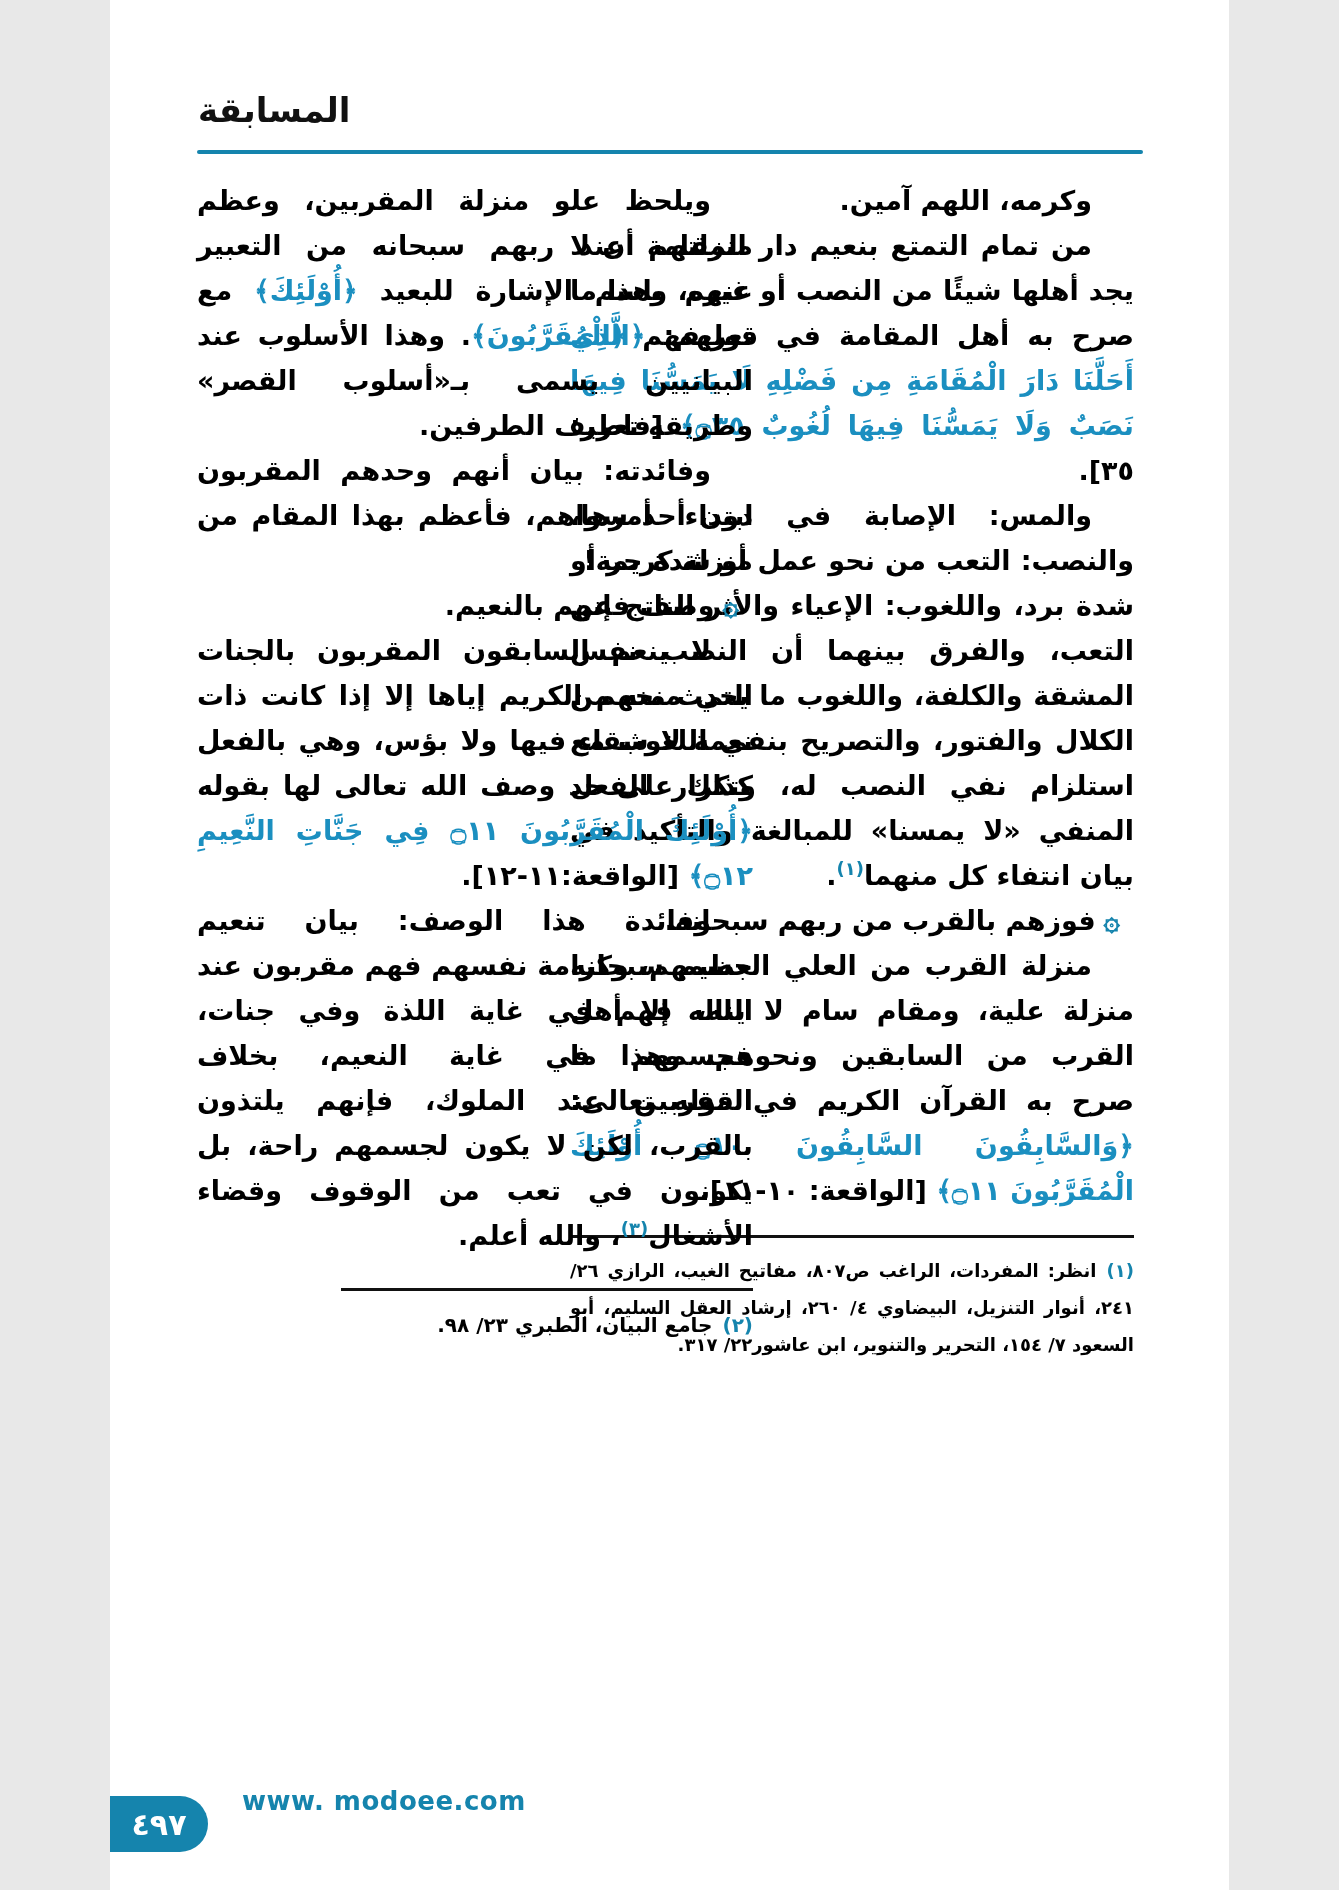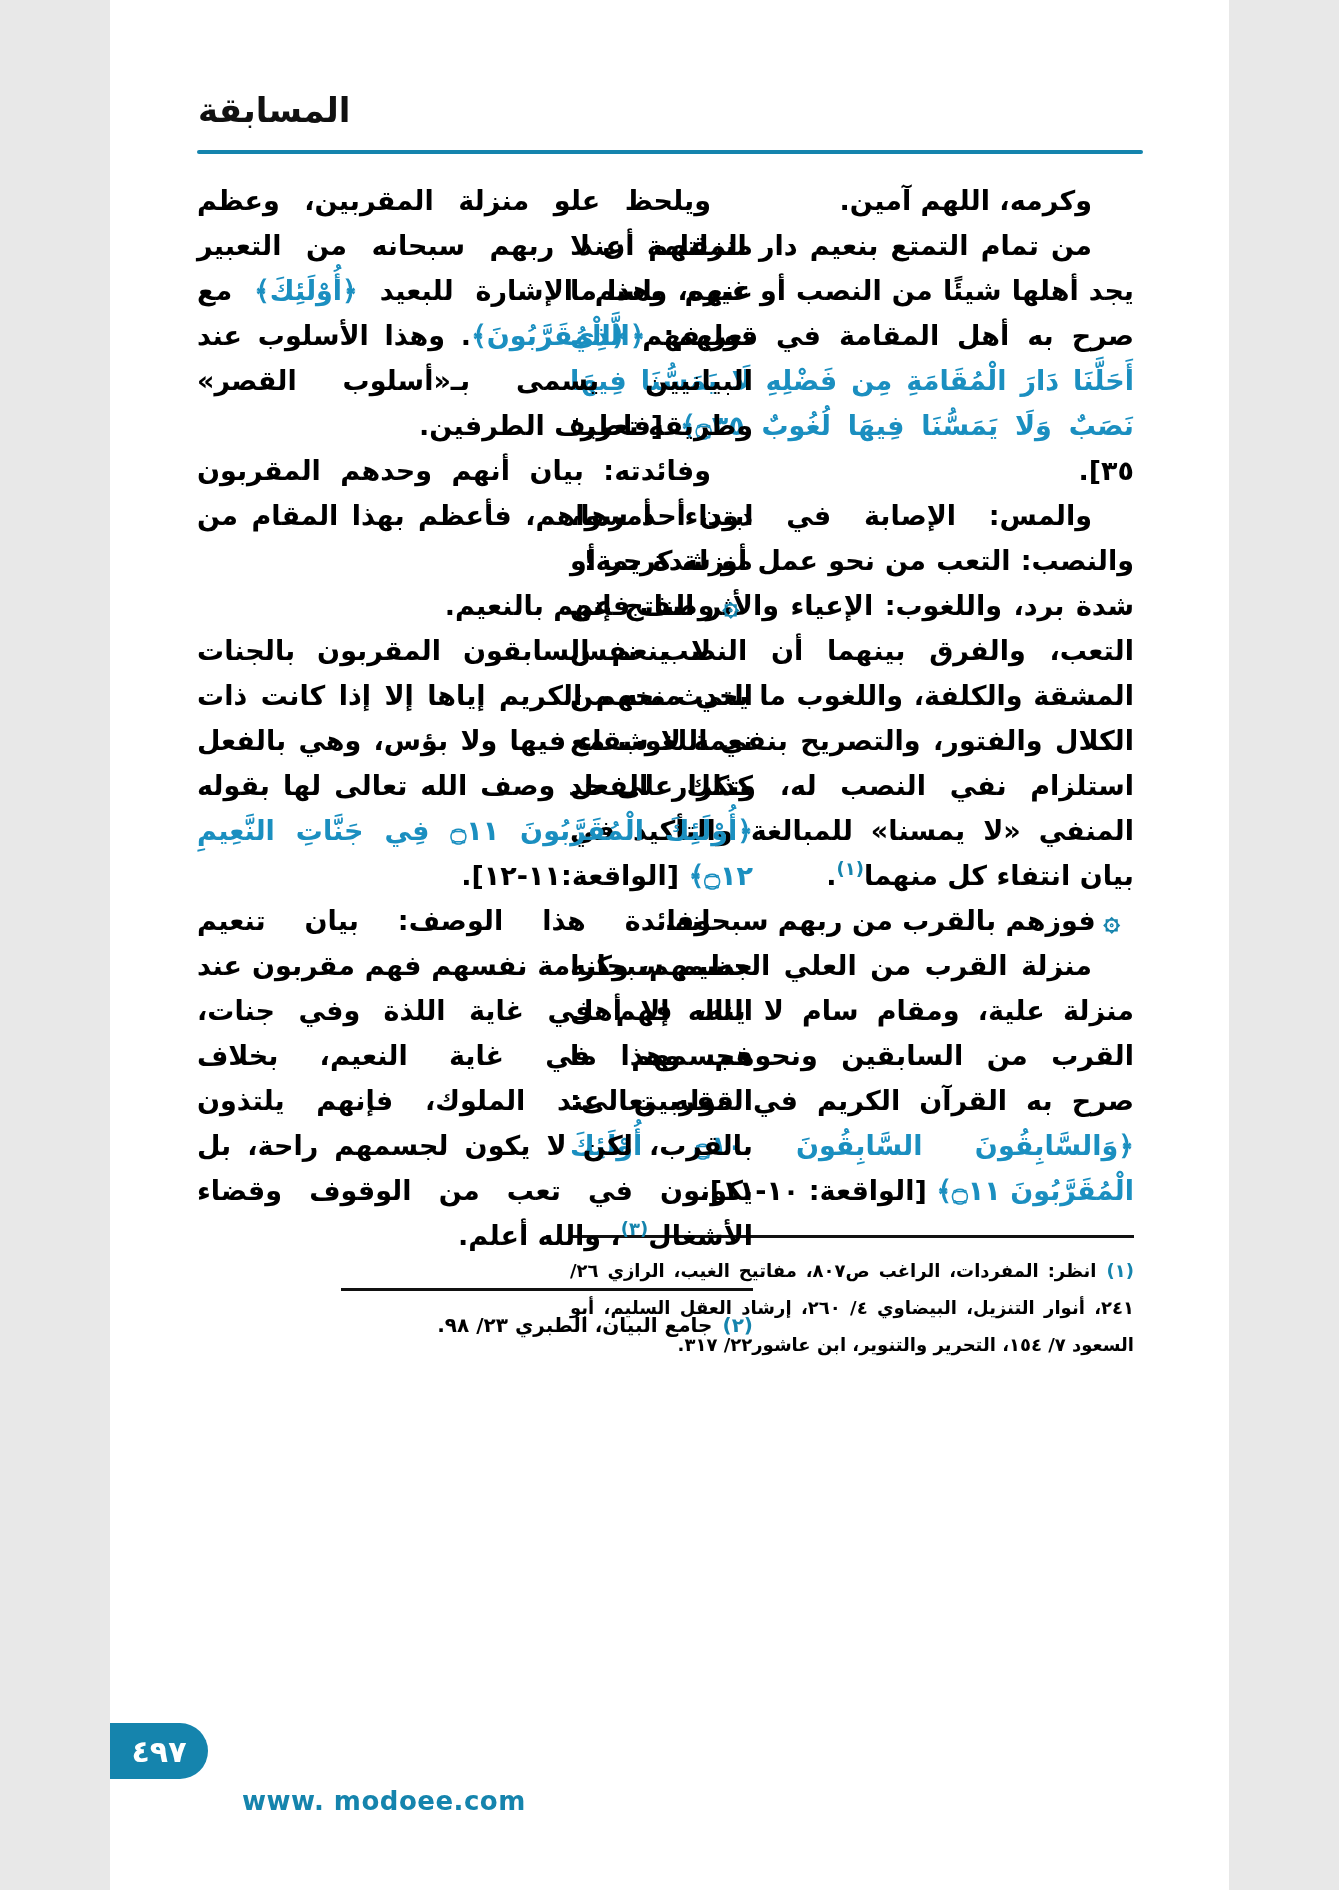--- a/index.html
+++ b/index.html
@@ -40,21 +40,21 @@
   }
   .fn-sep-right { width:100%; }
   .fn-sep-left  { width:412px; margin-top:30px; }
   p.footnote {
     margin:0; font-size:18px; line-height:37px;
     font-weight:700; text-align:justify; text-indent:0;
   }
   p.footnote-line { margin:0; font-size:20px; line-height:41px; font-weight:700; text-align:right; }
   .fn-marker { color:#1584ad; margin-left:10px; }
   .page-tab {
-    position:absolute; left:0; top:1723px;
+    position:absolute; left:0; top:1796px;
     width:98px; height:56px;
     background:#1584ad;
     border-radius:0 30px 30px 0;
     display:flex; align-items:center; justify-content:center;
     color:#ffffff; font-size:30px; font-weight:bold;
   }
   .website {
     position:absolute; left:132px; top:1786px;
     direction:ltr;
     color:#1584ad; font-size:26px; font-weight:bold;

